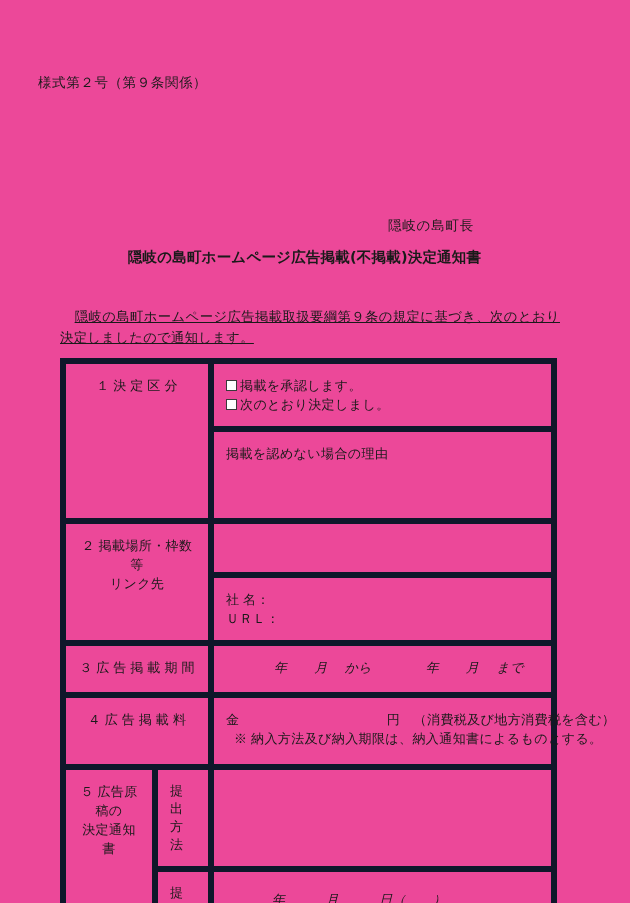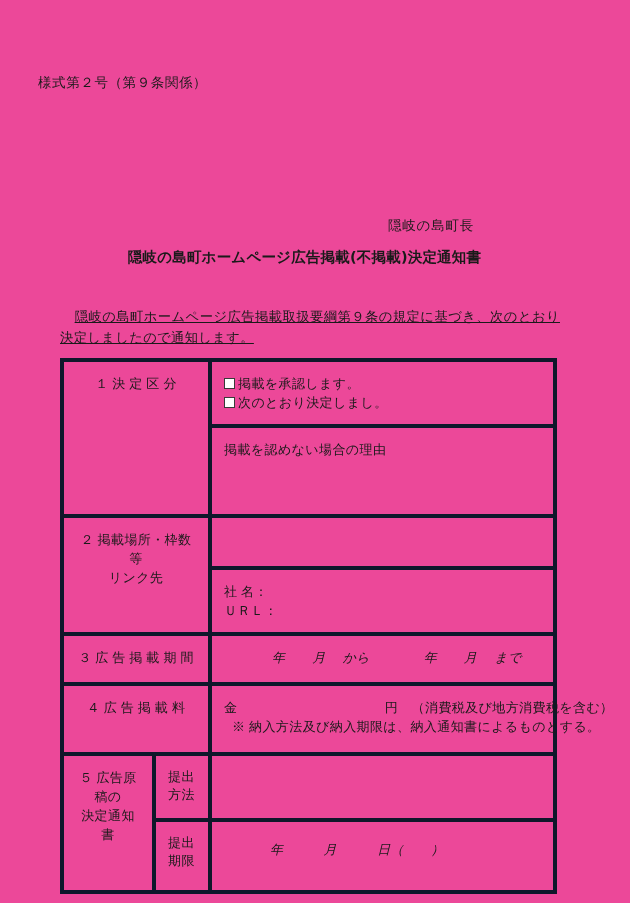--- a/index.html
+++ b/index.html
@@ -86,21 +86,21 @@
   .form-table {
     position: absolute;
     left: 60px;
     top: 358px;
     width: 497px;
     border-collapse: collapse;
     table-layout: fixed;
     font-size: 13px;
   }
   .form-table td {
-    border: 4px solid #0f172a;
+    border: 6px solid #0f172a;
     vertical-align: top;
     padding: 12px;
   }
   .lbl {
     width: 148px;
     text-align: center;
     vertical-align: middle;
     letter-spacing: 0.4px;
     white-space: pre-line;
     line-height: 19px;

